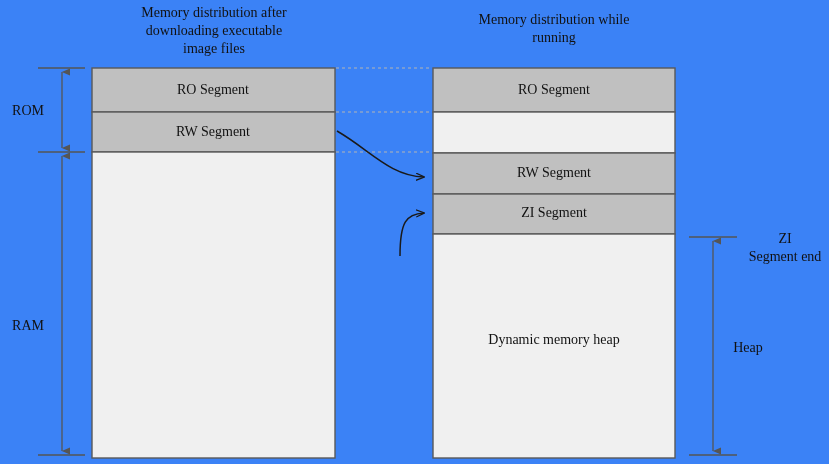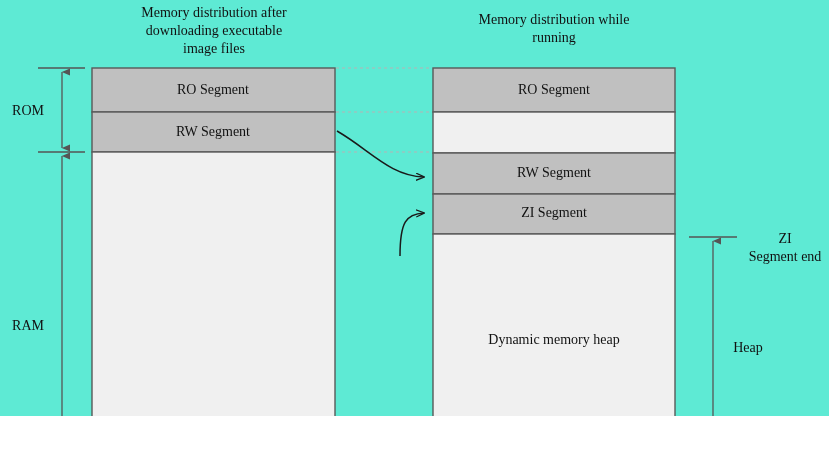--- a/index.html
+++ b/index.html
@@ -4,22 +4,22 @@
 <title>Memory Distribution Diagram</title>
 <style>
   html, body {
     margin: 0;
     padding: 0;
     background: #ffffff;
   }
   #diagram-root {
     position: relative;
     width: 829px;
-    height: 416px;
-    background: #5eead4;
+    height: 464px;
+    background: #3b82f6;
     font-family: "Liberation Serif", "DejaVu Serif", serif;
     overflow: hidden;
   }
   svg.diagram-canvas {
     position: absolute;
     left: 0;
     top: 0;
     width: 829px;
     height: 464px;
   }

